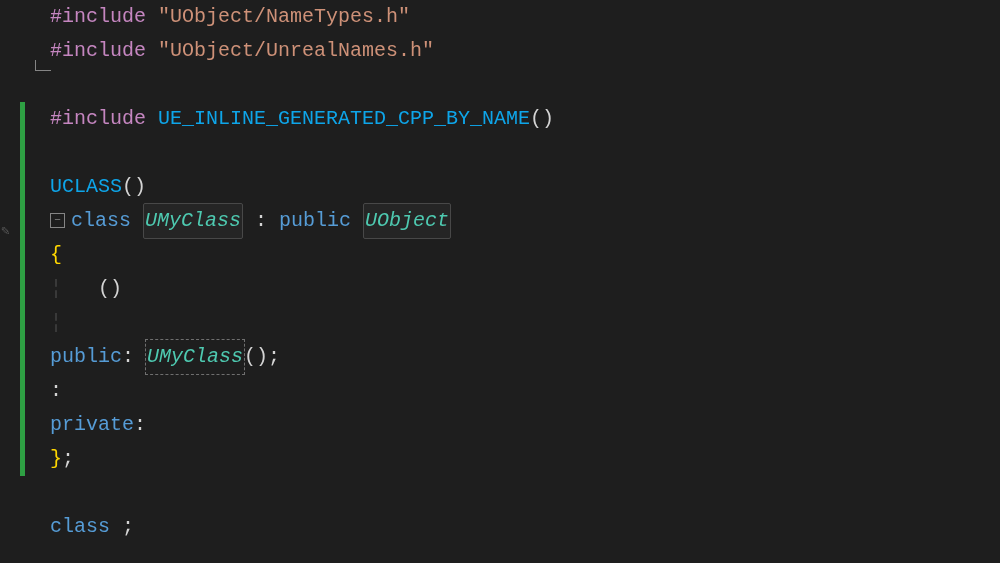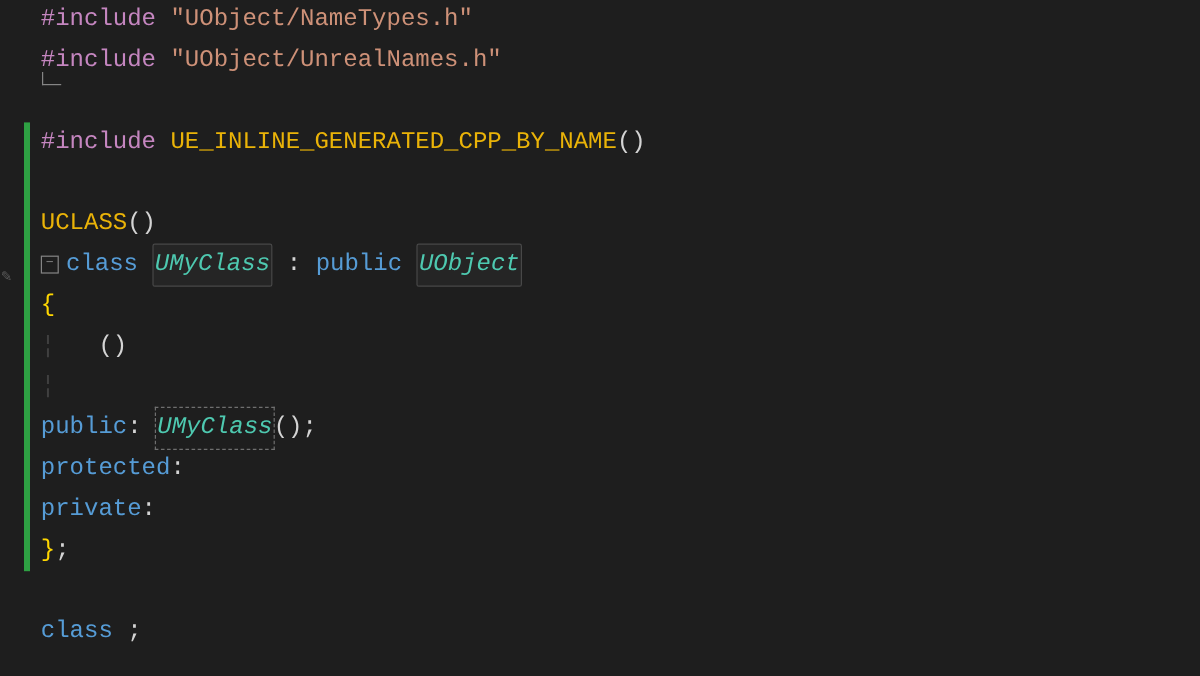--- a/index.html
+++ b/index.html
@@ -13,25 +13,25 @@
     --brace:#ffd700;
     --gutter:#858585;
     --changebar:#2ea043;
     --indent-guide:#404040;
     --sel:#264f78;
   }
   html,body{margin:0;padding:0;width:1000px;height:563px;overflow:hidden;background:var(--bg);}
   body{font-family:Consolas,"Courier New",monospace;font-size:20px;line-height:34px;color:var(--text);}
   .editor{position:relative;width:1000px;height:563px;}
   .changebar{position:absolute;top:102px;left:20px;width:5px;height:374px;background:var(--changebar);}
-  .code{position:absolute;left:34px;top:0;}
+  .code{position:absolute;left:50px;top:0;}
   .line{white-space:pre;height:34px;display:flex;align-items:center;}
   .preproc{color:#c586c0;}
   .string{color:var(--string);}
-  .macro{color:#eab308;}
+  .macro{color:#0ea5e9;}
   .kw{color:var(--keyword);}
   .type{color:var(--type);font-style:italic;}
   .idlt{color:#dcdcaa;}
   .punct{color:#d4d4d4;}
   .brace{color:#ffd700;}
   .hi{border:1px solid #484848;border-radius:2px;padding:0 1px;background:rgba(255,255,255,0.03);}
   .hi2{outline:1px dashed #6f6f6f;outline-offset:0px;padding:0 1px;}
   .guide{color:var(--indent-guide);}
   .foldbox{display:inline-flex;align-items:center;justify-content:center;width:13px;height:13px;border:1px solid #858585;color:#858585;font-size:11px;line-height:11px;margin-right:6px;position:relative;top:-1px;}
   .corner{position:absolute;left:35px;top:60px;width:15px;height:10px;border-left:1px solid #858585;border-bottom:1px solid #858585;}
@@ -49,19 +49,19 @@
       <div class="line"><span class="preproc">#include </span><span class="string">"UObject/UnrealNames.h"</span></div>
       <div class="line"><span class=""></span></div>
       <div class="line"><span class="preproc">#include </span><span class="macro">UE_INLINE_GENERATED_CPP_BY_NAME</span><span class="punct">(</span><span class="punct">)</span></div>
       <div class="line"><span class=""></span></div>
       <div class="line"><span class="macro">UCLASS</span><span class="punct">()</span></div>
       <div class="line"><span class="foldbox">−</span><span class="kw">class </span><span class="type hi">UMyClass</span><span class="punct"> : </span><span class="kw">public </span><span class="type hi">UObject</span></div>
       <div class="line"><span class="brace">{</span></div>
       <div class="line"><span class="guide">¦   </span><span class="punct">()</span></div>
       <div class="line"><span class="guide">¦</span><span class=""></span></div>
       <div class="line"><span class="kw">public</span><span class="punct">: </span><span class="type hi2">UMyClass</span><span class="punct">();</span></div>
-      <div class="line"><span class="kw">protected</span><span class="punct">:</span></div>
+      <div class="line"><span class="punct">:</span></div>
       <div class="line"><span class="kw">private</span><span class="punct">:</span></div>
       <div class="line"><span class="brace">}</span><span class="punct">;</span></div>
       <div class="line"><span class=""></span></div>
       <div class="line"><span class="kw">class </span><span class="punct">;</span></div>
     </div>
 </div>
 
 </body></html>

